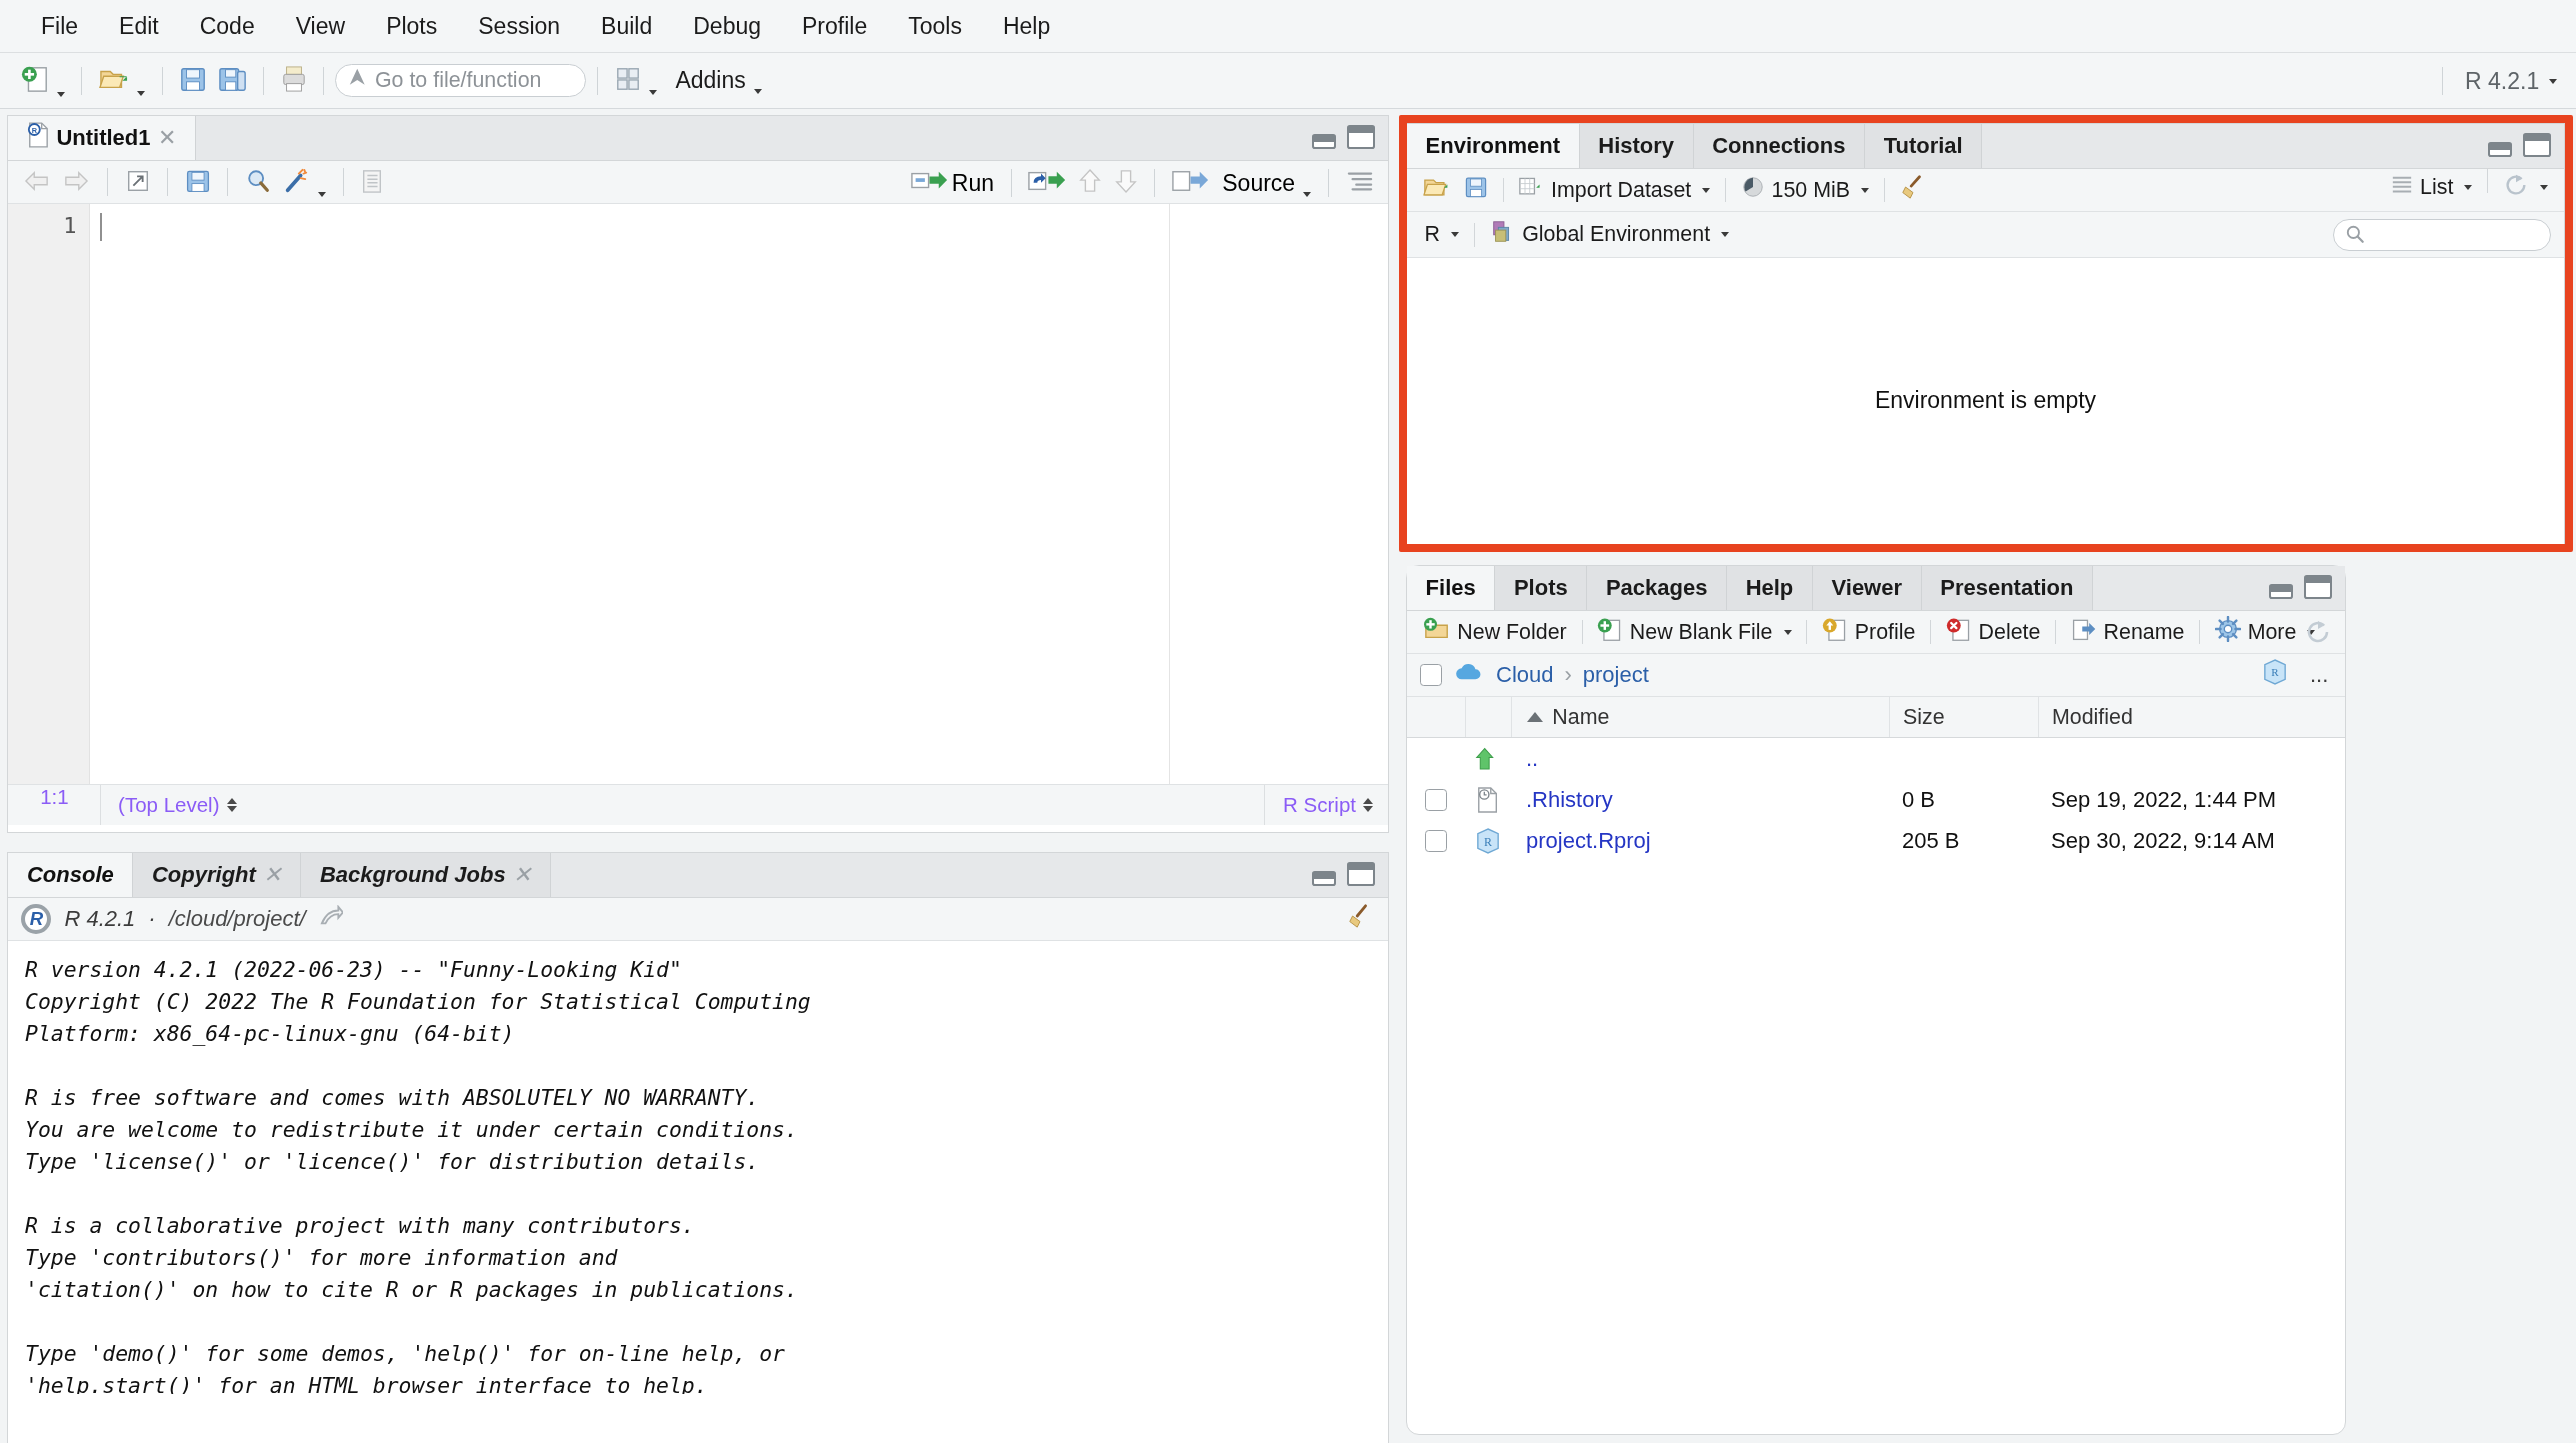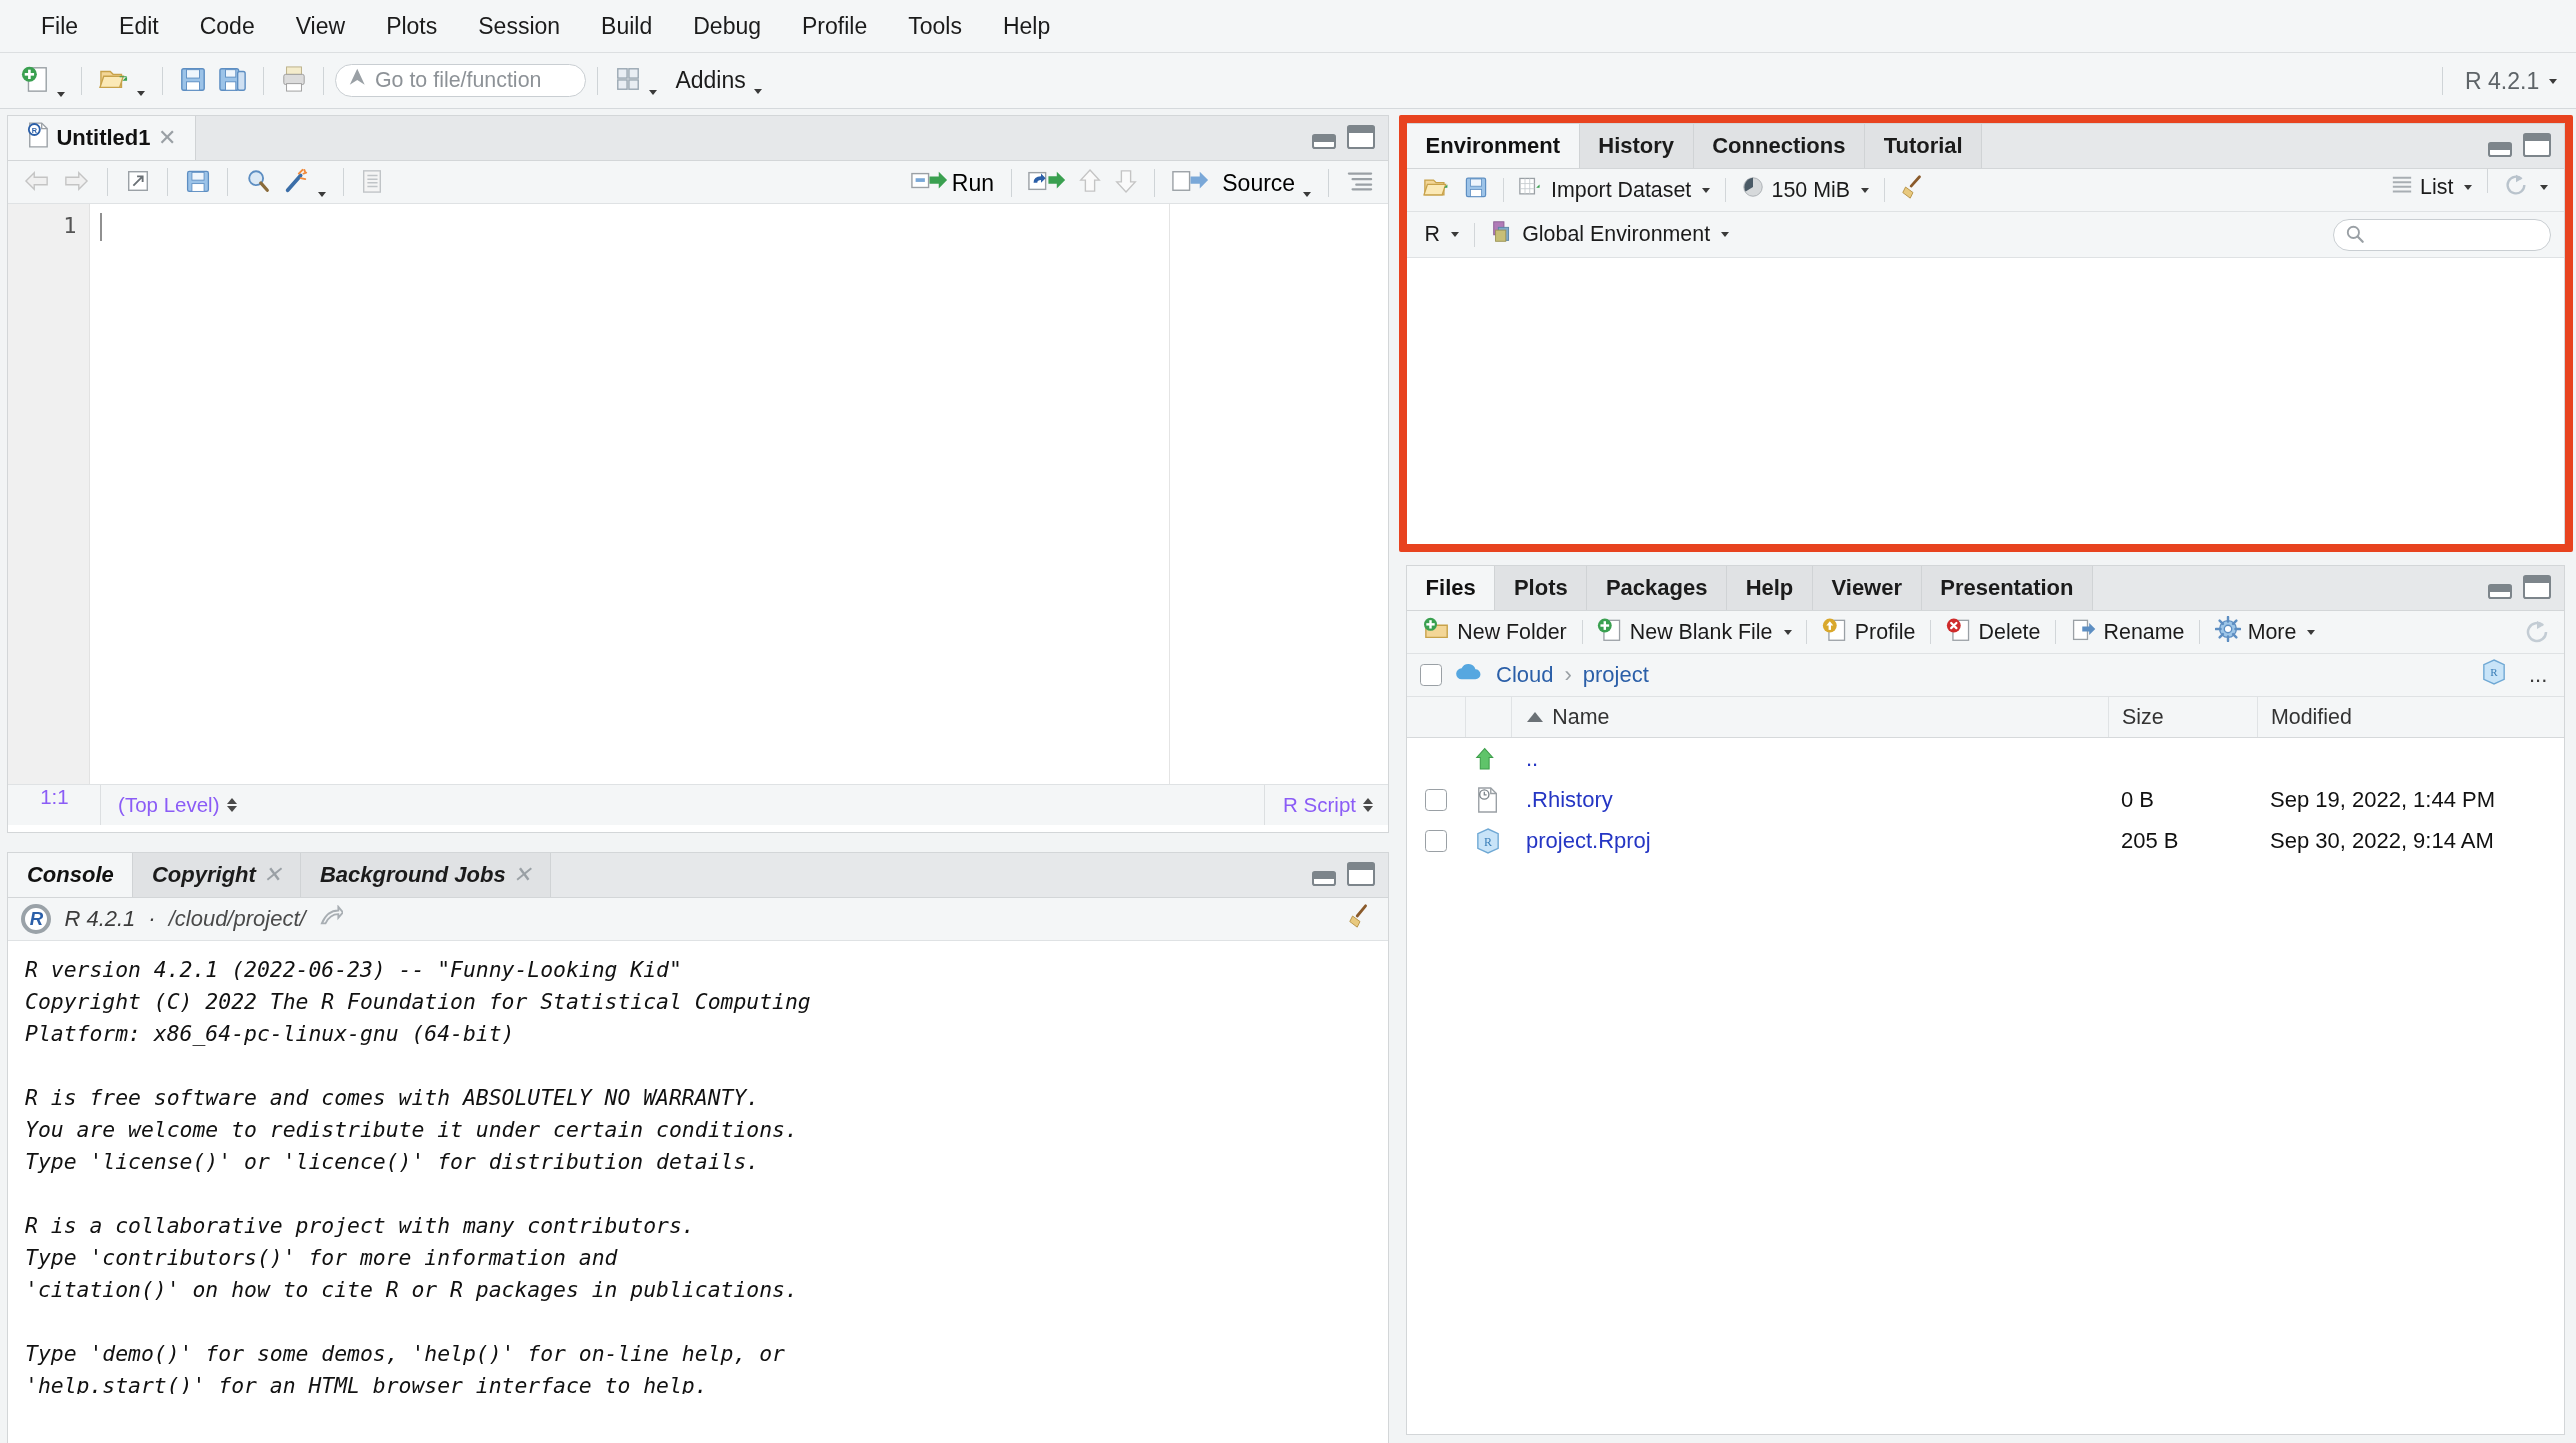--- a/index.html
+++ b/index.html
@@ -164,21 +164,21 @@
     border: 0.9px solid #c9ced2; border-radius: 16px;
     display: flex; align-items: center; padding-left: 11px;
   }
   .env-body {
     height: 285px; background: #fff;
     display: flex; align-items: center; justify-content: center;
     font-size: 23px; color: #111;
   }
 
   
-  #files-pane { left: 1406px; top: 565px; width: 1159px; height: 870px; }
+  #files-pane { left: 1406px; top: 565px; width: 940px; height: 870px; border-radius: 13px; }
   .files-breadcrumb {
     height: 43px; background: #f4f6f7; border-bottom: 0.9px solid #dfe2e4;
     display: flex; align-items: center; padding: 0 13px; gap: 11px;
     font-size: 22px; position: relative;
   }
   .crumb { color: #2b5fa8; cursor: default; }
   .crumb-sep { color: #9aa0a5; }
   .chk {
     width: 22px; height: 22px; border: 1.9px solid #9aa0a5; border-radius: 3.7px;
     background: #fff; flex: none;
@@ -661,20 +661,23 @@
         <span class="ic">
           <svg width="20.5" height="20.5" viewBox="0 0 22 22">
             <circle cx="9" cy="9" r="6" fill="none" stroke="#9aa0a5" stroke-width="2"></circle>
             <path d="M13.5 13.5 L19 19" stroke="#9aa0a5" stroke-width="2.4" stroke-linecap="round"></path>
           </svg>
         </span>
         <span></span>
       </div>
     </div>
 
+    <div class="env-body">
+      <span>Environment is empty</span>
+    </div>
   </div>
 
   <div class="env-highlight"></div>
 
   <div class="pane" id="files-pane">
     <div class="pane-tabs">
       <div class="ptab active">
         <span>Files</span>
       </div>
       <div class="ptab">

